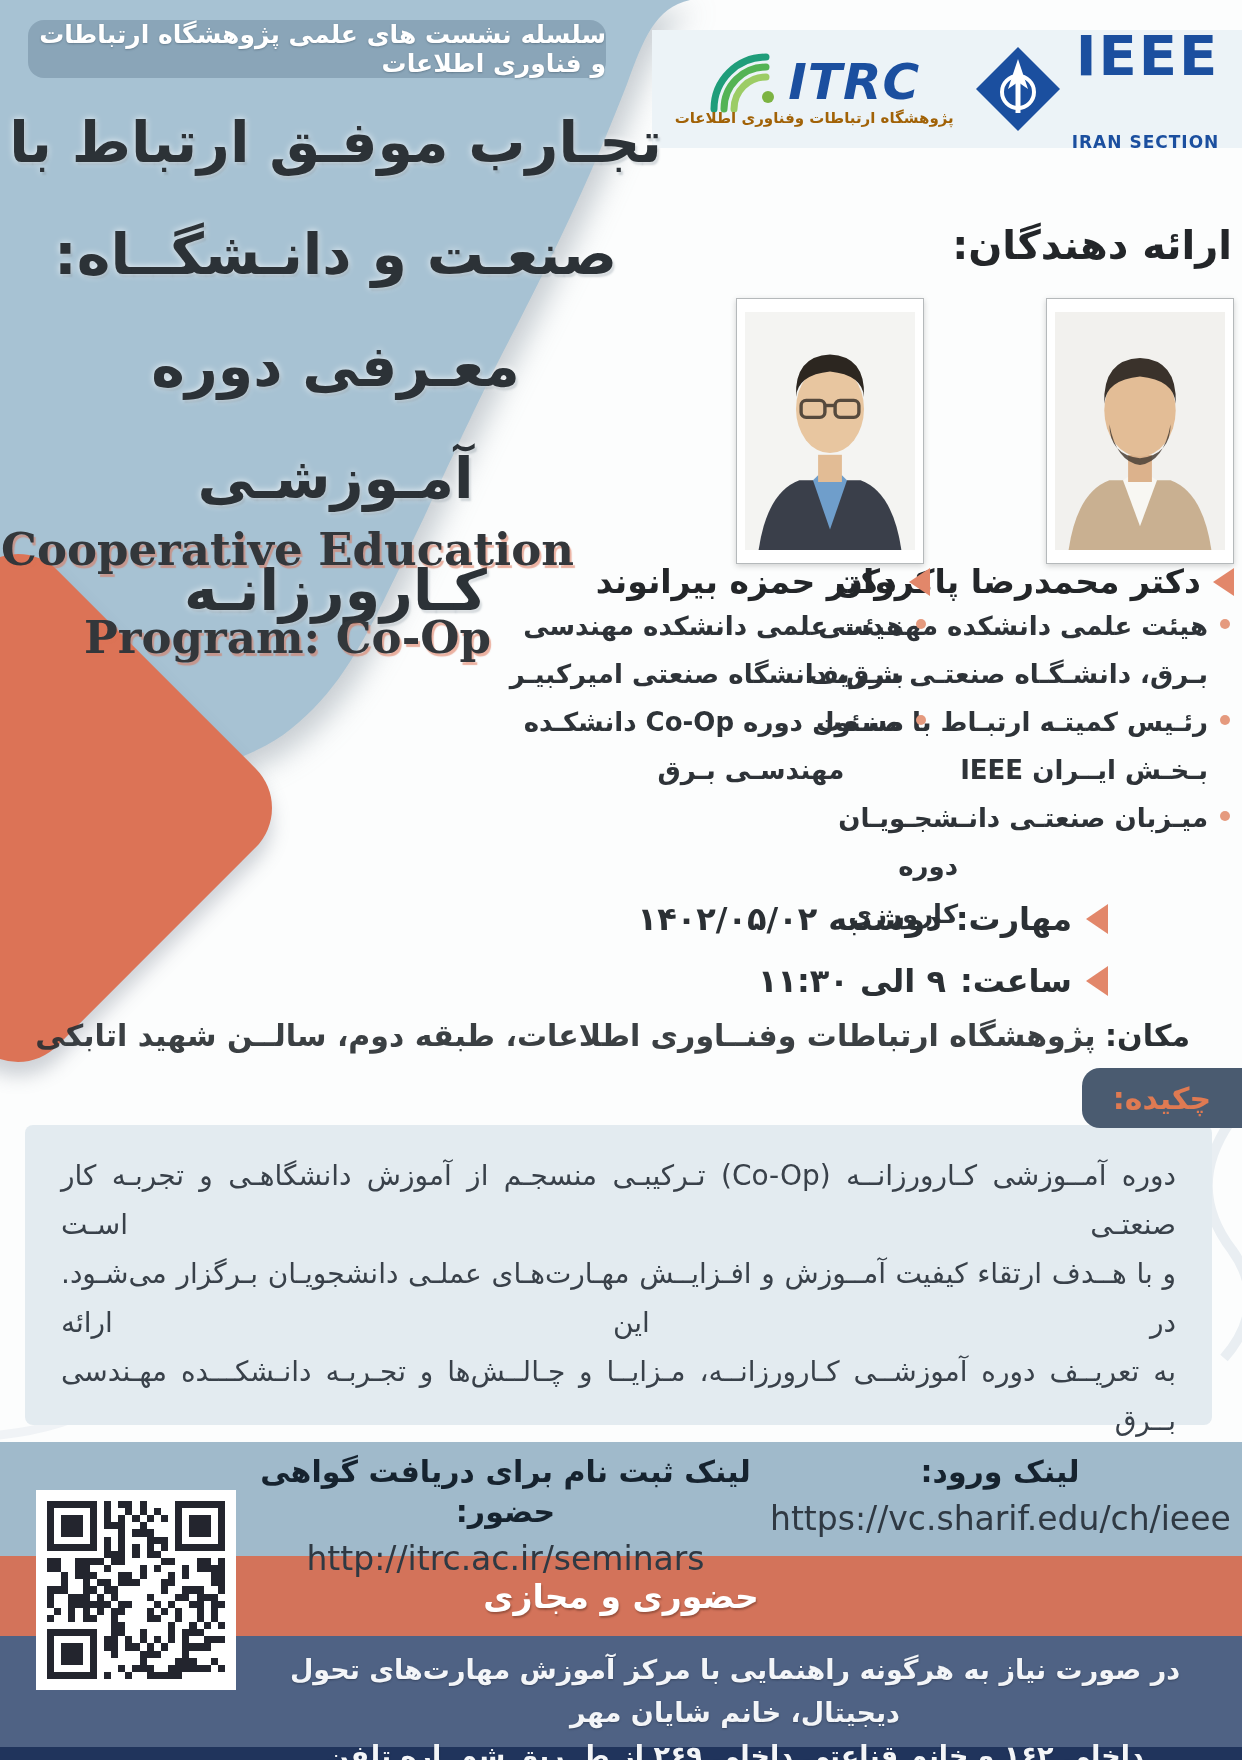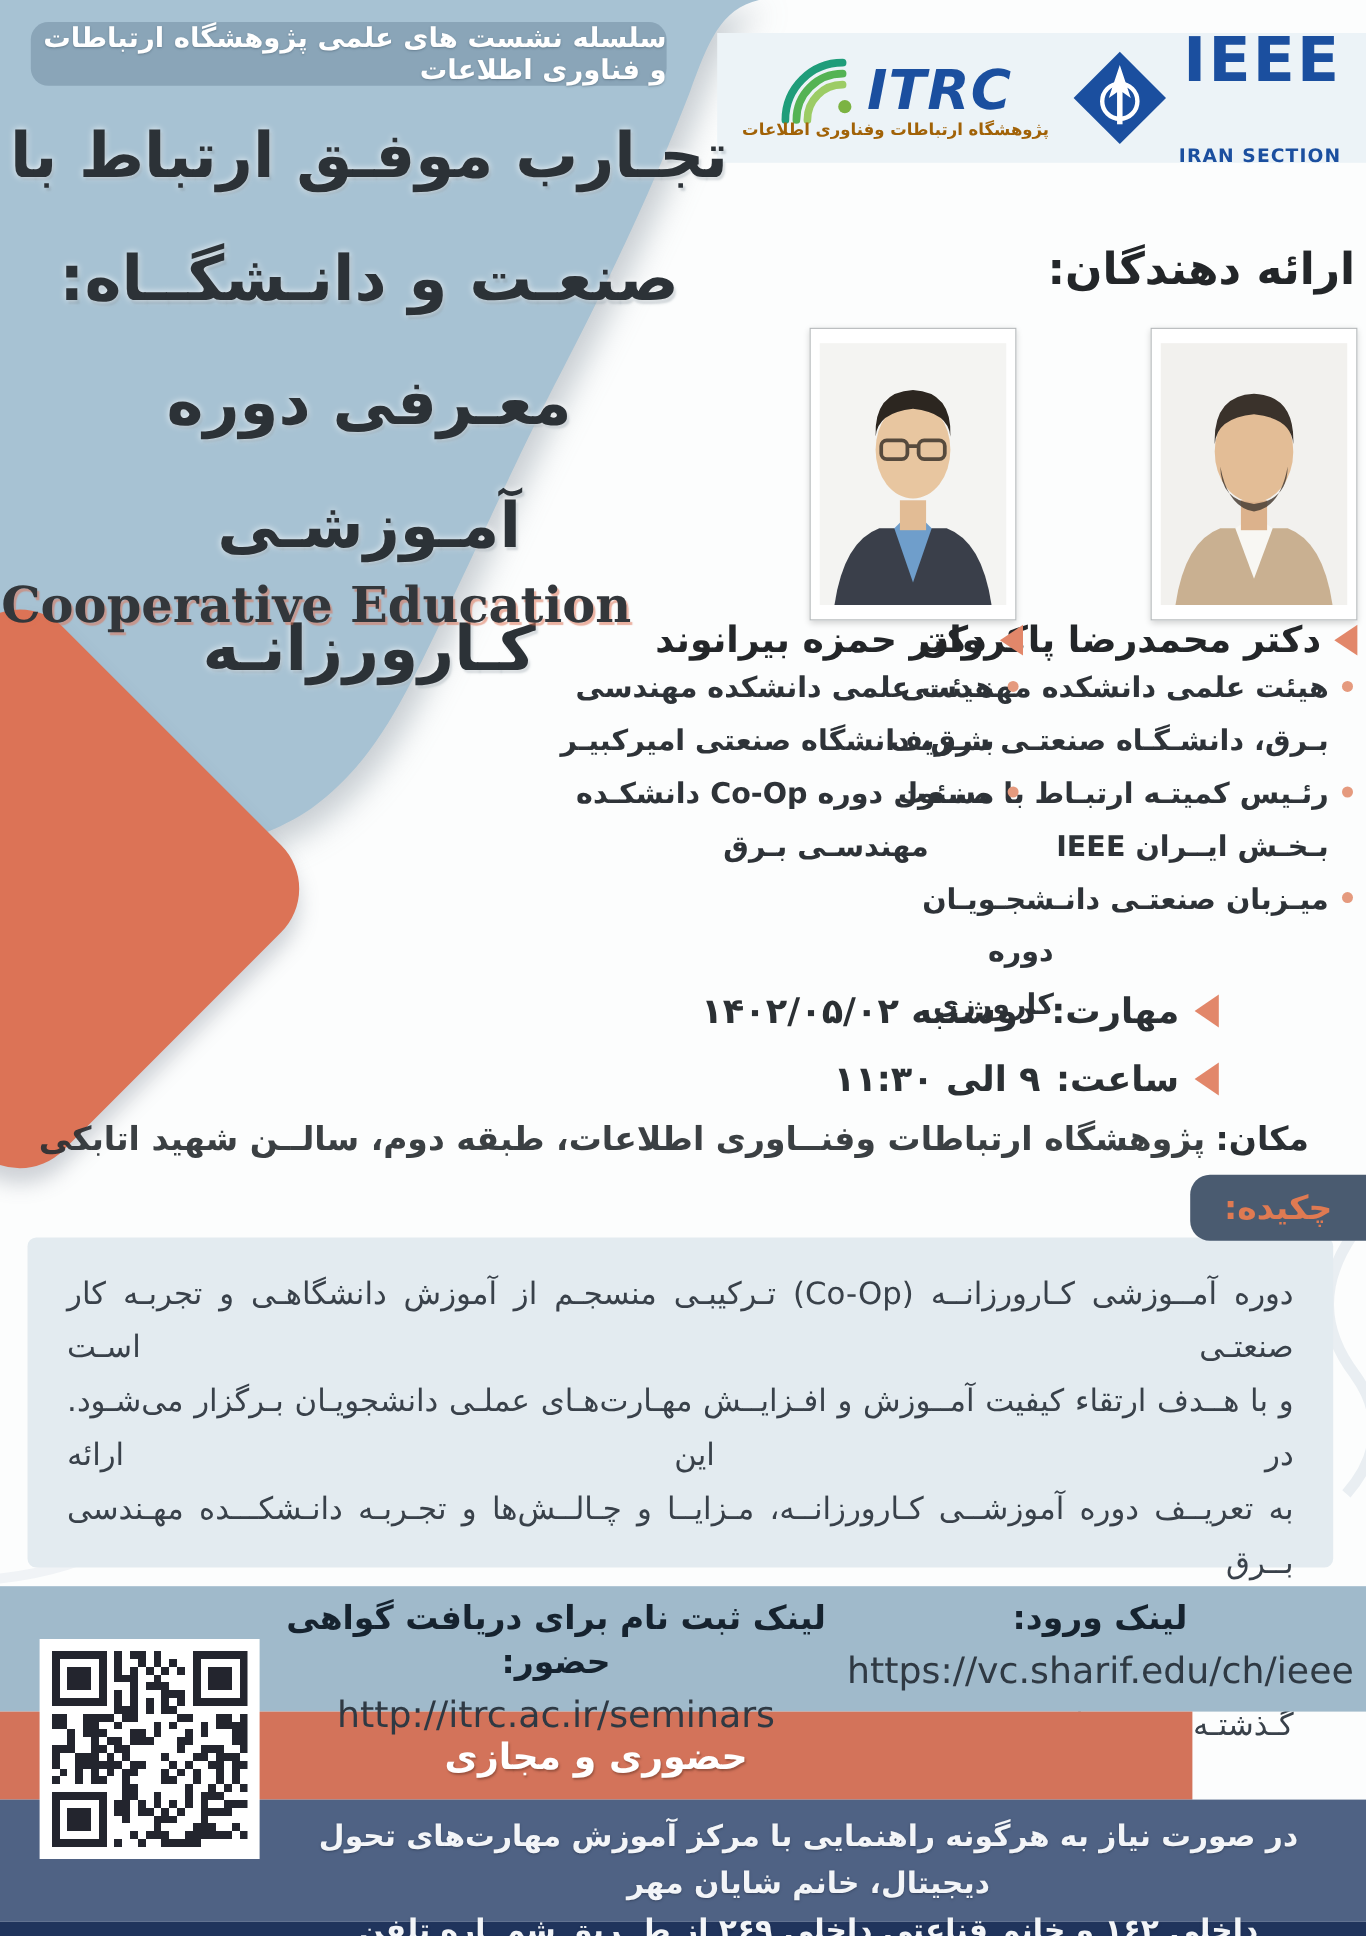--- a/index.html
+++ b/index.html
@@ -86,21 +86,21 @@
   .panel .aline.last{text-align:right;text-align-last:right;}
 
   
   .links-band{left:0;top:1442px;width:1242px;height:114px;background:#a0bacb;z-index:2;}
   .link-group{position:absolute;text-align:center;z-index:3;}
   .lg-join{left:770px;top:1452px;width:460px;}
   .lg-reg{left:258px;top:1452px;width:495px;}
   .link-label{font-size:30px;font-weight:bold;color:#16232f;line-height:40px;}
   .link-url{font-size:33px;color:#2f3943;line-height:46px;margin-top:4px;}
 
-  .orange-band{left:0;top:1556px;width:1084px;height:80px;background:#d3735a;z-index:2;
+  .orange-band{left:0;top:1556px;width:1242px;height:80px;background:#d3735a;z-index:2;
                display:flex;align-items:center;justify-content:center;}
   .orange-band .txt{font-size:33px;font-weight:bold;color:#fff;text-shadow:1px 2px 2px rgba(70,35,22,.4);}
 
   .navy-band{left:0;top:1636px;width:1242px;height:111px;background:#4f6284;z-index:2;}
   .footer-text{position:absolute;left:275px;top:1648px;width:920px;text-align:center;z-index:3;
                color:#f3f5f8;font-size:27px;font-weight:bold;line-height:43px;
                text-shadow:0 1px 2px rgba(30,40,60,.5);}
   .bottom-strip{left:0;top:1747px;width:1242px;height:13px;background:#20345c;z-index:2;}
 
   
@@ -130,20 +130,21 @@
 
   <div class="abs title fa">
     <div>تجـارب موفـق ارتباط با</div>
     <div>صنعـت و دانـشگــاه:</div>
     <div>معـرفی دوره آمـوزشـی</div>
     <div>کـارورزانـه</div>
   </div>
 
   <div class="abs title-en">
     <div>Cooperative Education</div>
+    <div>Program: Co-Op</div>
   </div>
 
   <div class="abs logo-band">
     <div class="itrc">
       <div class="itrc-row">
         <svg width="78" height="62" viewBox="0 0 78 62">
           <path d="M6,58 A52,52 0 0 1 58,6" fill="none" stroke="#1f9d7a" stroke-width="7" stroke-linecap="round"></path>
           <path d="M16,58 A42,42 0 0 1 58,16" fill="none" stroke="#54b354" stroke-width="7" stroke-linecap="round"></path>
           <path d="M26,58 A32,32 0 0 1 58,26" fill="none" stroke="#9ccc65" stroke-width="7" stroke-linecap="round"></path>
           <circle cx="60" cy="46" r="6" fill="#7cb342"></circle>

